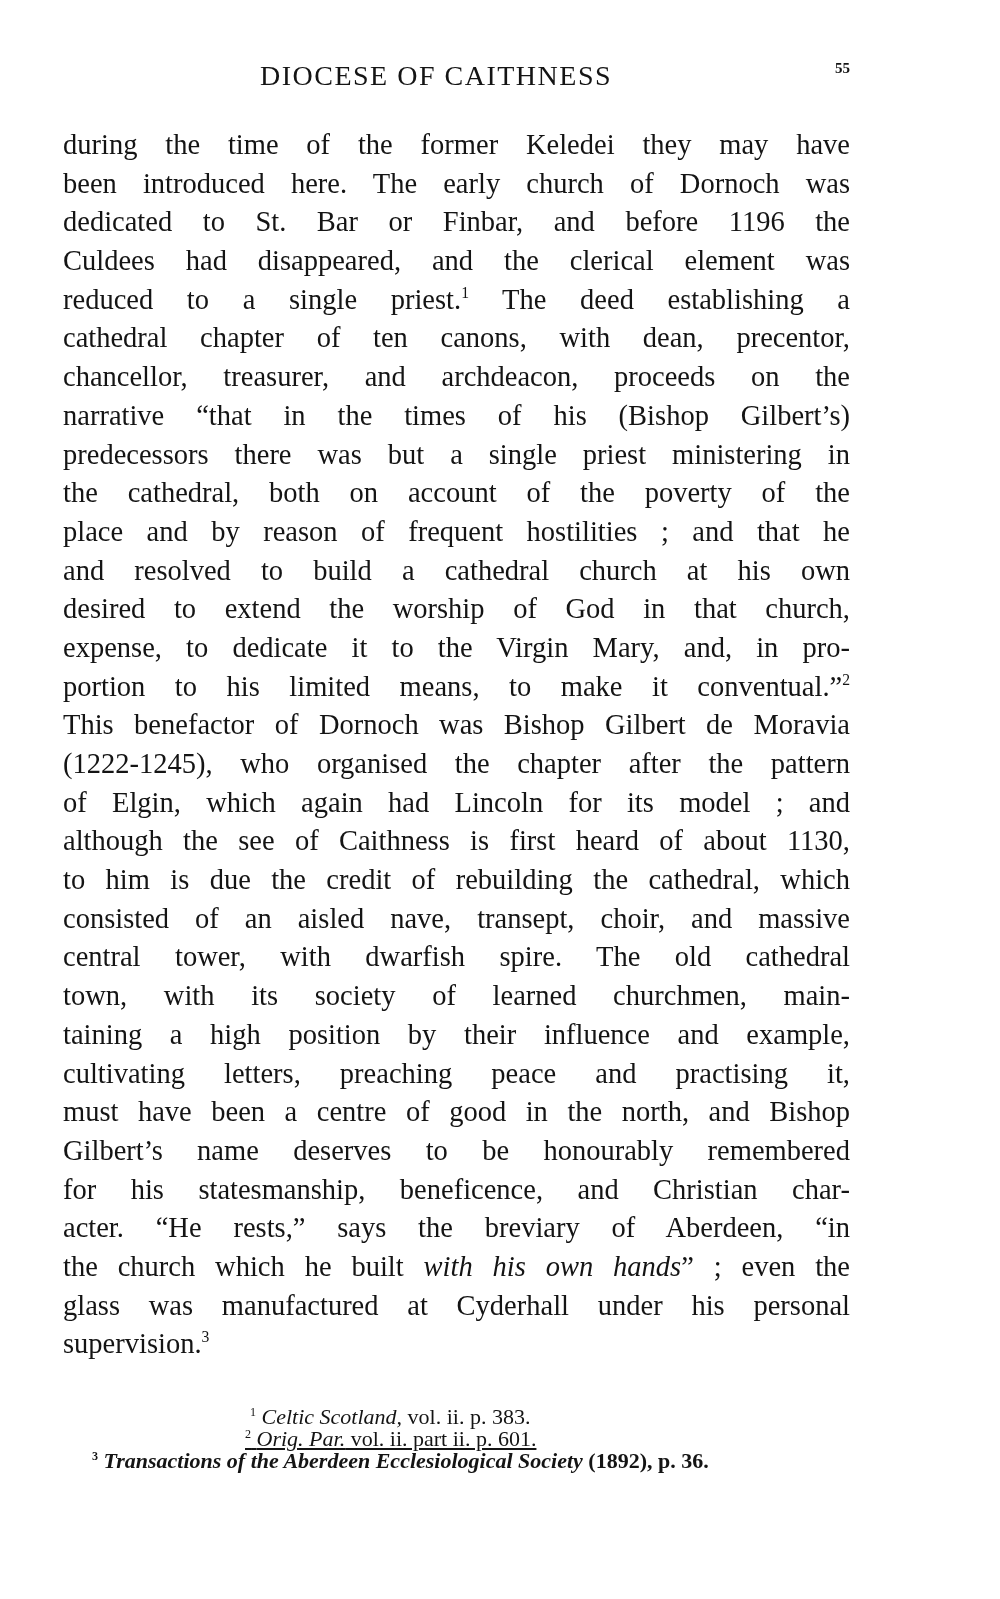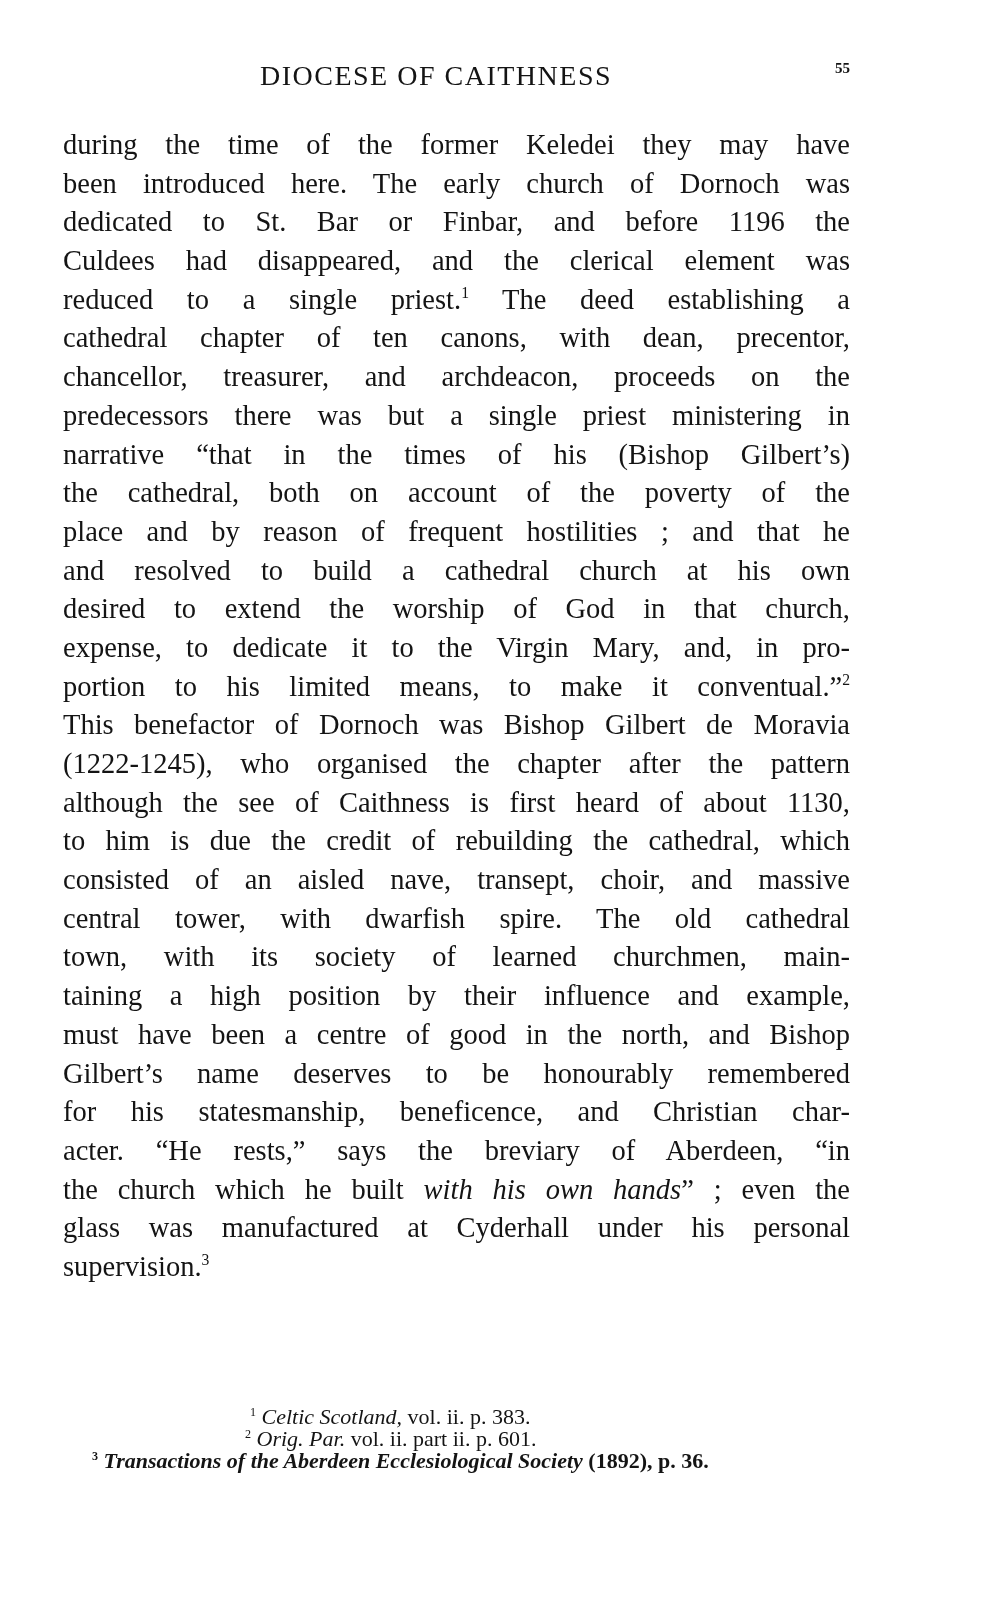--- a/index.html
+++ b/index.html
@@ -9,56 +9,58 @@
   .running-title { position: absolute; left: 205px; top: 0; font-size: 28px; letter-spacing: 1.5px; }
   .page-number { position: absolute; right: 0; top: 0; font-size: 15px; font-weight: bold; }
   .body-text { position: absolute; top: 126px; left: 55px; width: 795px; }
   .line { display: block; font-size: 28.5px; line-height: 38.7px; height: 38.7px; white-space: nowrap;
           text-align: justify; text-align-last: justify; margin-left: 8px; }
   .line.last { text-align-last: left; }
   .line sup, .fn sup { font-size: 0.55em; vertical-align: 0.7em; line-height: 0; }
   .footnotes { position: absolute; top: 1405px; left: 0; width: 1000px; font-size: 22px; line-height: 24px; }
   .fn { position: absolute; white-space: nowrap; }
   .fn-1 { left: 250px; top: 0; }
-  .fn-2 { left: 245px; top: 22px; }
+  .fn-2 { left: 245px; top: 22px; text-decoration: underline; }
   .fn-3 { left: 92px; top: 44px; font-weight: bold; }
   .it { font-style: italic; }
 </style>
 </head>
 <body>
 
 <div class="running-head">
   <span class="running-title">DIOCESE OF CAITHNESS</span>
   <span class="page-number">55</span>
 </div>
 
 <div class="body-text">
   <span class="line">during the time of the former Keledei they may have</span>
   <span class="line">been introduced here.  The early church of Dornoch was</span>
   <span class="line">dedicated to St. Bar or Finbar, and before 1196 the</span>
   <span class="line">Culdees had disappeared, and the clerical element was</span>
   <span class="line"><span>reduced to a single priest.</span><sup>1</sup><span>  The deed establishing a</span></span>
   <span class="line">cathedral chapter of ten canons, with dean, precentor,</span>
   <span class="line">chancellor, treasurer, and archdeacon, proceeds on the</span>
+  <span class="line">narrative “that in the times of his (Bishop Gilbert’s)</span>
   <span class="line">predecessors there was but a single priest ministering in</span>
-  <span class="line">narrative “that in the times of his (Bishop Gilbert’s)</span>
   <span class="line">the cathedral, both on account of the poverty of the</span>
   <span class="line">place and by reason of frequent hostilities ; and that he</span>
   <span class="line">and resolved to build a cathedral church at his own</span>
   <span class="line">desired to extend the worship of God in that church,</span>
   <span class="line">expense, to dedicate it to the Virgin Mary, and, in pro-</span>
   <span class="line"><span>portion to his limited means, to make it conventual.”</span><sup>2</sup></span>
   <span class="line">This benefactor of Dornoch was Bishop Gilbert de Moravia</span>
   <span class="line">(1222-1245), who organised the chapter after the pattern</span>
+  <span class="line">of Elgin, which again had Lincoln for its model ; and</span>
   <span class="line">although the see of Caithness is first heard of about 1130,</span>
   <span class="line">to him is due the credit of rebuilding the cathedral, which</span>
   <span class="line">consisted of an aisled nave, transept, choir, and massive</span>
   <span class="line">central tower, with dwarfish spire.  The old cathedral</span>
   <span class="line">town, with its society of learned churchmen, main-</span>
   <span class="line">taining a high position by their influence and example,</span>
+  <span class="line">cultivating letters, preaching peace and practising it,</span>
   <span class="line">must have been a centre of good in the north, and Bishop</span>
   <span class="line">Gilbert’s name deserves to be honourably remembered</span>
   <span class="line">for his statesmanship, beneficence, and Christian char-</span>
   <span class="line">acter.  “He rests,” says the breviary of Aberdeen, “in</span>
   <span class="line"><span>the church which he built </span><span class="it">with his own hands</span><span>” ; even the</span></span>
   <span class="line">glass was manufactured at Cyderhall under his personal</span>
   <span class="line last"><span>supervision.</span><sup>3</sup></span>
 </div>
 
 <div class="footnotes">

